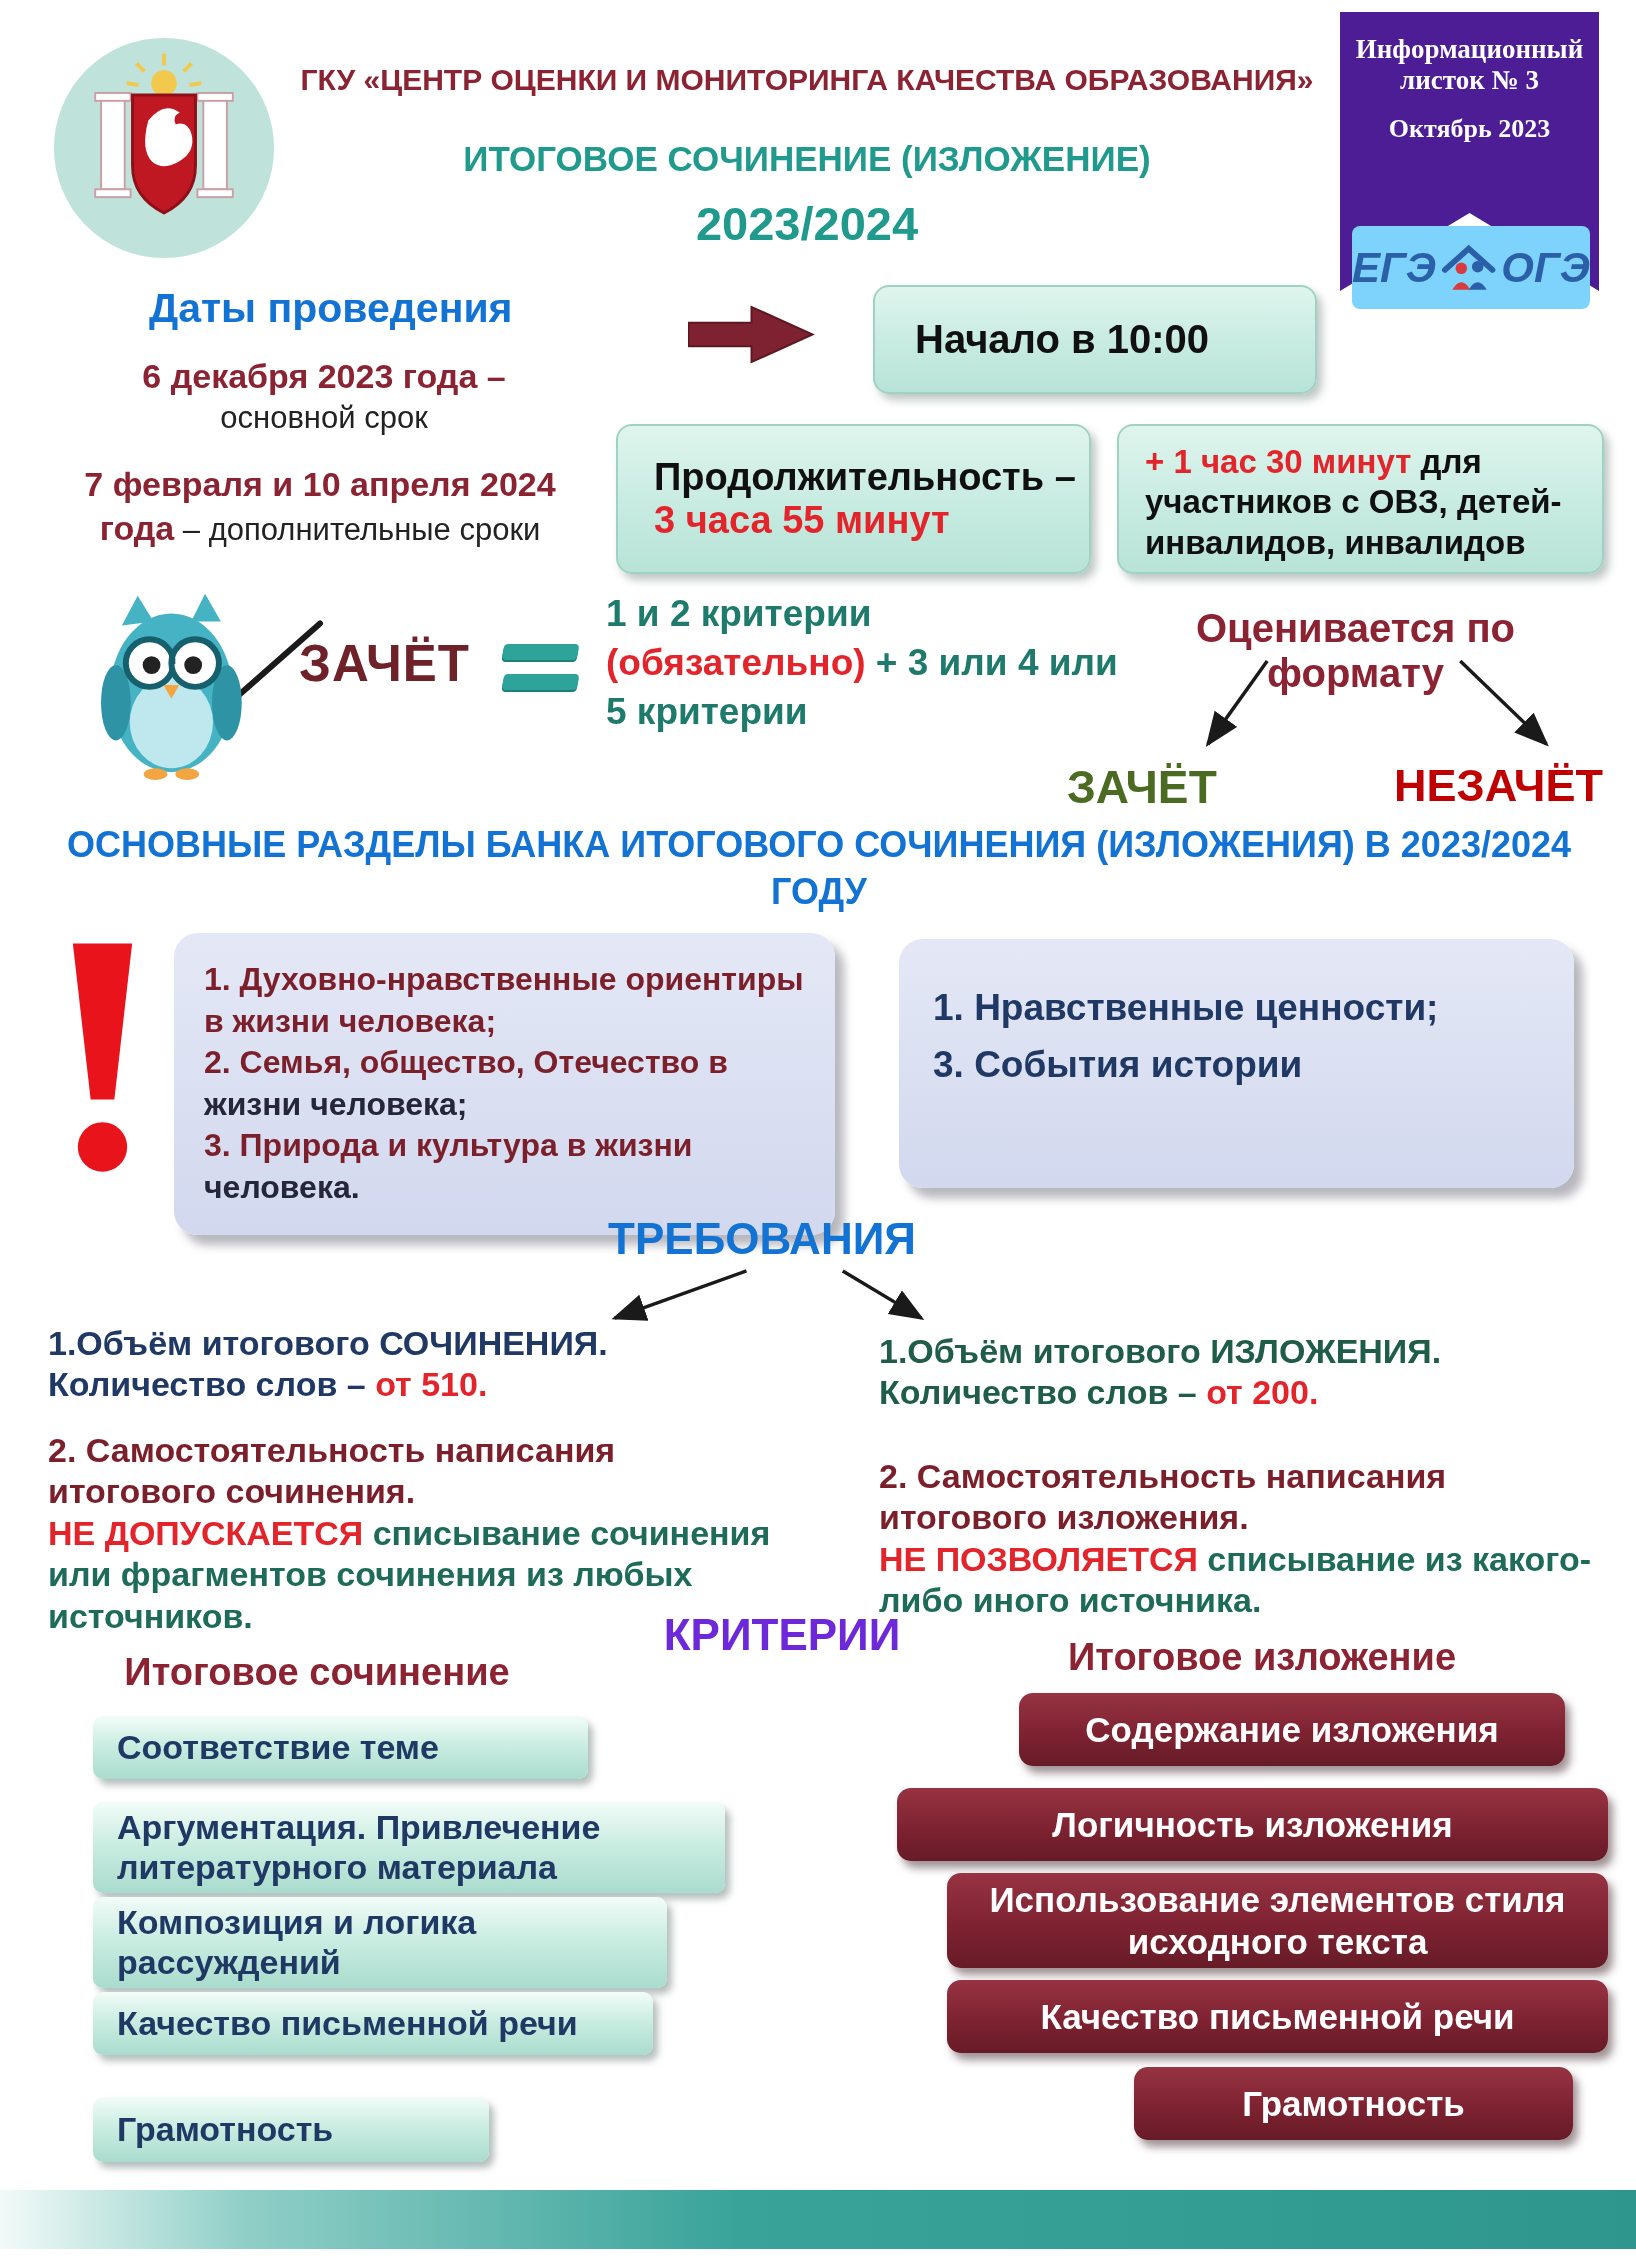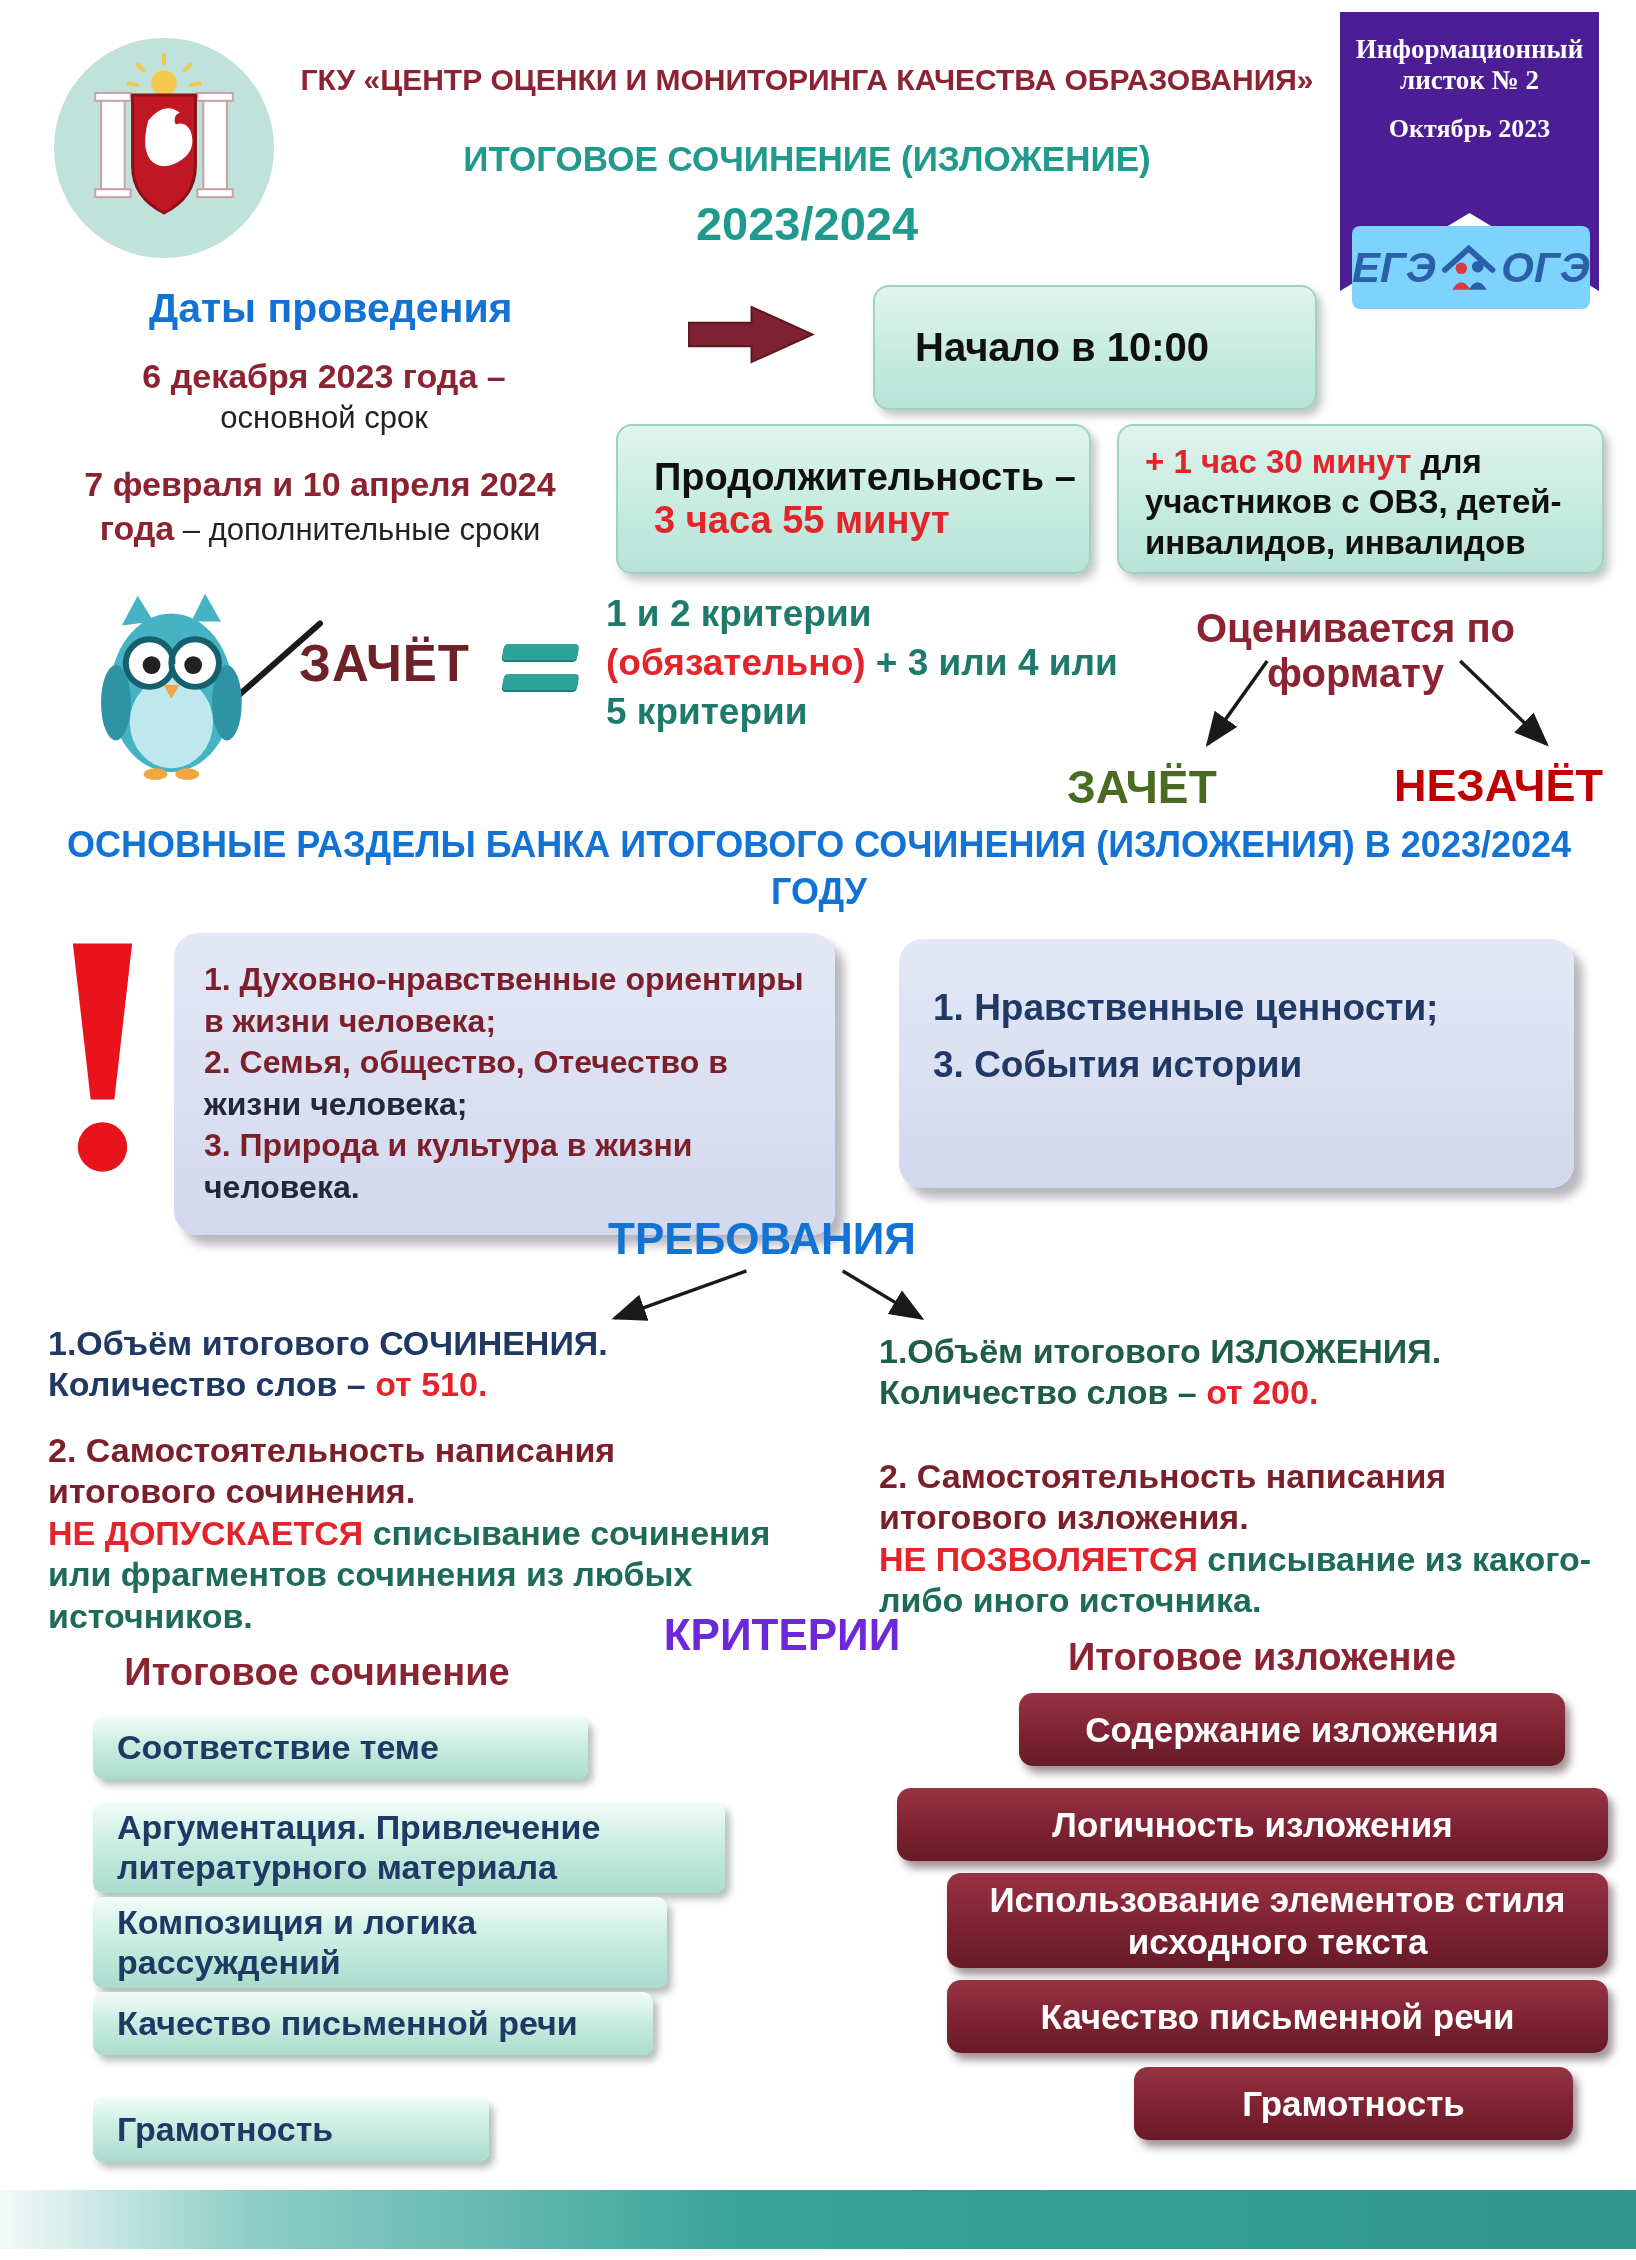--- a/index.html
+++ b/index.html
@@ -35,21 +35,21 @@
   .equals-icon{position:absolute;left:503px;top:644px;width:79px;}
   .equals-bar{width:75px;height:16px;background:#2EA39A;border-radius:4px;transform:skewX(-10deg);box-shadow:0 2px 0 #1E7F78;}
   .equals-bar + .equals-bar{margin-top:14px;}
   .formula{position:absolute;left:606px;top:590px;width:535px;font-weight:bold;font-size:37px;line-height:1.32;}
   .f-teal{color:#1E7A6B;}
   .f-red{color:#E3242B;}
 
   
   .block-arrow{position:absolute;left:688px;top:303px;width:127px;height:63px;}
   .mint-box{position:absolute;background:linear-gradient(180deg,#DFF5EE 0%,#C5EADF 60%,#B9E3D7 100%);border:2px solid #9FD2C5;border-radius:16px;box-shadow:5px 6px 8px rgba(110,130,125,.45);}
-  .start-box{left:873px;top:285px;width:444px;height:125px;display:flex;align-items:center;padding-left:40px;font-size:40px;font-weight:bold;color:#101010;box-sizing:border-box;}
+  .start-box{left:873px;top:285px;width:444px;height:109px;display:flex;align-items:center;padding-left:40px;font-size:40px;font-weight:bold;color:#101010;box-sizing:border-box;}
   .duration-box{left:616px;top:424px;width:475px;height:150px;display:flex;flex-direction:column;justify-content:center;padding-left:36px;font-size:38px;font-weight:bold;box-sizing:border-box;}
   .duration-label{color:#101010;}
   .duration-value{color:#E3242B;}
   .extra-box{left:1117px;top:424px;width:487px;height:150px;padding:16px 26px;font-size:33px;font-weight:bold;color:#101010;line-height:1.22;box-sizing:border-box;}
   .red{color:#E3242B;}
 
   .format-heading{position:absolute;left:1107px;top:606px;width:497px;text-align:center;color:#8B2332;font-weight:bold;font-size:40px;}
   .format-arrows{position:absolute;left:1168px;top:657px;width:436px;height:99px;}
   .pass-label{position:absolute;left:1067px;top:760px;color:#4C6B22;font-weight:bold;font-size:46px;}
   .fail-label{position:absolute;left:1394px;top:760px;color:#C00000;font-weight:bold;font-size:45px;}
@@ -129,21 +129,21 @@
     </g>
     <path d="M84 62 h64 v72 q0 32 -32 48 q-32 -16 -32 -48 Z" fill="#C01823" stroke="#8E0F18" stroke-width="3"></path>
     <path d="M100 88 q16 -20 32 -8 q-8 4 -4 12 q12 -4 16 10 q4 16 -10 26 q-18 12 -30 2 q-12 -12 -4 -42 Z" fill="#ffffff"></path>
   </svg>
   <div class="org-title">ГКУ «ЦЕНТР ОЦЕНКИ И МОНИТОРИНГА КАЧЕСТВА ОБРАЗОВАНИЯ»</div>
   <div class="doc-title">ИТОГОВОЕ СОЧИНЕНИЕ (ИЗЛОЖЕНИЕ)</div>
   <div class="season">2023/2024</div>
 
   <div class="ribbon">
     <div class="ribbon-line1">Информационный</div>
-    <div class="ribbon-line2">листок № 2</div>
+    <div class="ribbon-line2">листок № 3</div>
     <div class="ribbon-date">Октябрь 2023</div>
   </div>
   <div class="logo-row">
     <span class="logo-text">ЕГЭ</span>
     <svg width="61" height="57" viewBox="0 0 70 62">
       <path d="M6 34 L35 8 L64 34" fill="none" stroke="#2B5FA8" stroke-width="7" stroke-linecap="round"></path>
       <circle cx="26" cy="32" r="7" fill="#D93A3F"></circle>
       <path d="M15 58 q11 -18 22 0 Z" fill="#D93A3F"></path>
       <circle cx="46" cy="30" r="7" fill="#2B5FA8"></circle>
       <path d="M35 58 q11 -18 22 0 Z" fill="#2B5FA8"></path>

